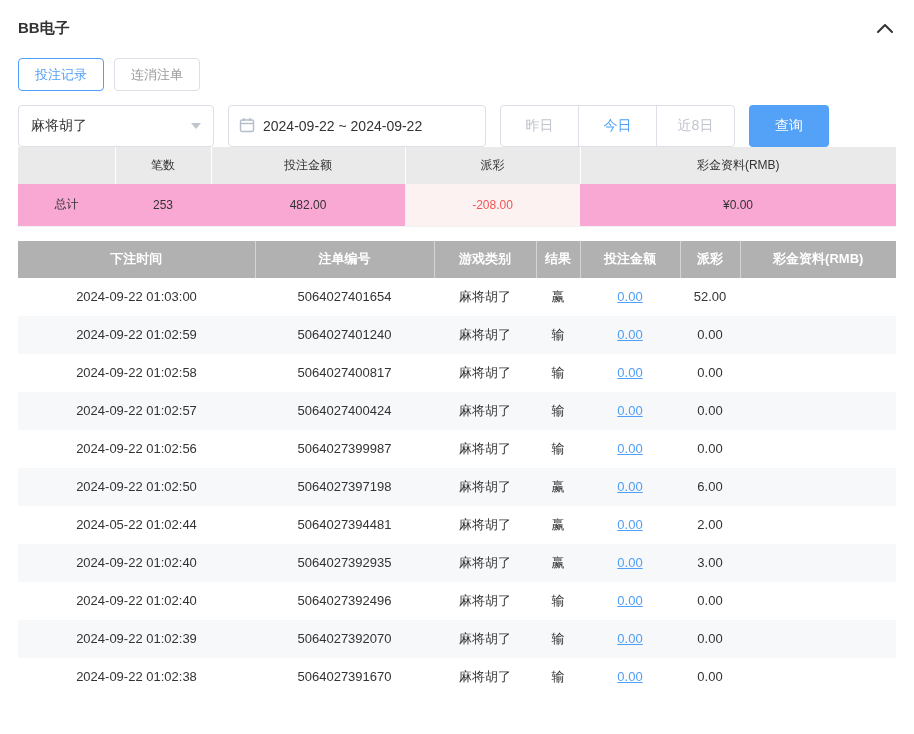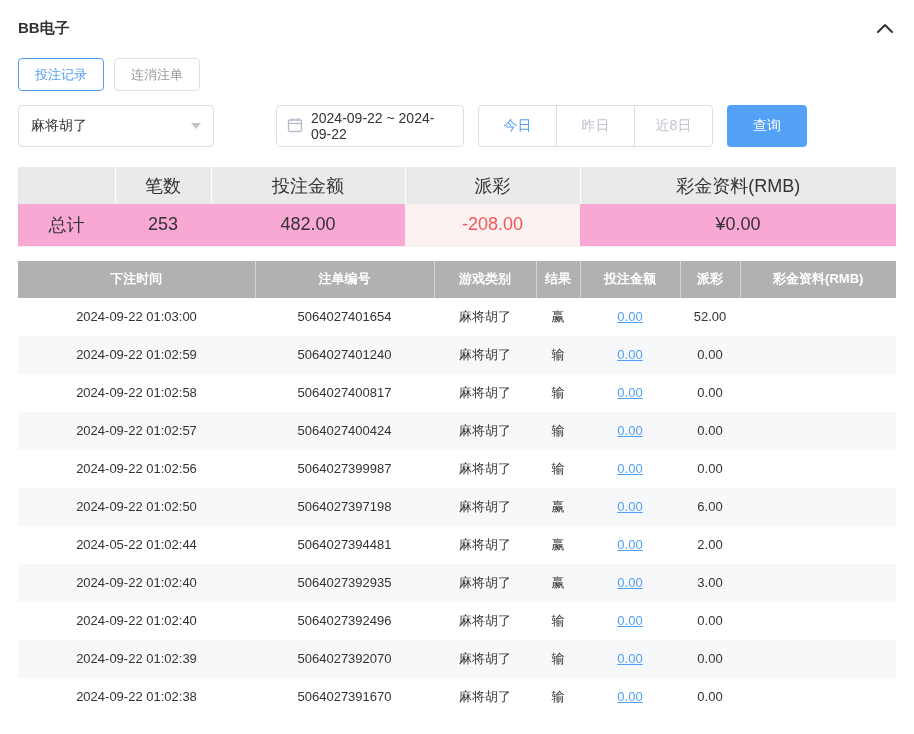--- a/index.html
+++ b/index.html
@@ -18,35 +18,35 @@
          font-size: 13px; color: #999; background: #fff; cursor: pointer; }
   .tab.active { border-color: #4f9ef7; color: #4f9ef7; }
 
   
   .filters { margin-top: 14px; display: flex; align-items: center; gap: 14px; }
   .select-box { width: 196px; height: 42px; border: 1px solid #dcdfe6; border-radius: 4px;
                 display: flex; align-items: center; justify-content: space-between;
                 padding: 0 12px; font-size: 14px; color: #333; cursor: pointer; background: #fff; }
   .caret-down { width: 0; height: 0; border-left: 5px solid transparent; border-right: 5px solid transparent;
                 border-top: 6px solid #c0c4cc; }
-  .date-box { width: 188px; height: 42px; border: 1px solid #dcdfe6; border-radius: 4px;
+  .date-box { width: 258px; height: 42px; border: 1px solid #dcdfe6; border-radius: 4px;
               display: flex; align-items: center; gap: 8px; padding: 0 10px; font-size: 14px;
-              color: #333; background: #fff; cursor: pointer; margin-left: 48px; }
+              color: #333; background: #fff; cursor: pointer; }
   .btn-group { display: flex; }
   .qbtn { width: 79px; height: 42px; border: 1px solid #dcdfe6; background: #fff; font-size: 14px;
           color: #c0c4cc; cursor: pointer; margin-left: -1px; }
   .qbtn:first-child { margin-left: 0; border-radius: 4px 0 0 4px; }
   .qbtn:last-child { border-radius: 0 4px 4px 0; }
   .qbtn.active { color: #4f9ef7; position: relative; z-index: 1; }
   .search-btn { width: 80px; height: 42px; background: #54a1f8; color: #fff; border: none;
                 border-radius: 4px; font-size: 14px; cursor: pointer; }
 
   
   table { border-collapse: collapse; table-layout: fixed; }
-  .summary { margin-top: 20px; width: 878px; font-size: 18px; }
+  .summary { width: 878px; font-size: 12px; }
   .summary thead th { background: #eaeaea; height: 37px; font-weight: normal; color: #333;
                       text-align: center; border-right: 1px solid #fff; }
   .summary thead th:last-child { border-right: none; }
   .summary tbody td { height: 42px; text-align: center; color: #333; border-bottom: 1px solid #f2f2f2; background: #f9a8d4; }
   .summary td.negative { color: #f25555; background: #fdf2f2; }
 
   
   .records { margin-top: 14px; width: 878px; font-size: 13px; }
   .records thead th { background: #b1b1b1; color: #fff; height: 37px; font-weight: bold;
                       text-align: center; border-right: 1px solid rgba(255,255,255,.45); }
@@ -88,22 +88,22 @@
           <rect x="1.5" y="3" width="13" height="11.5" rx="1.5"></rect>
           <line x1="1.5" y1="6.5" x2="14.5" y2="6.5"></line>
           <line x1="5" y1="1" x2="5" y2="4"></line>
           <line x1="11" y1="1" x2="11" y2="4"></line>
         </svg>
       </span>
       <span>2024-09-22 ~ 2024-09-22</span>
     </div>
 
     <div class="btn-group">
+      <button class="qbtn">昨日</button>
       <button class="qbtn active">今日</button>
-      <button class="qbtn">昨日</button>
       <button class="qbtn">近8日</button>
     </div>
 
     <button class="search-btn">查询</button>
   </div>
 
   <table class="summary">
     <colgroup>
       <col style="width:97px">
         <col style="width:96px">

